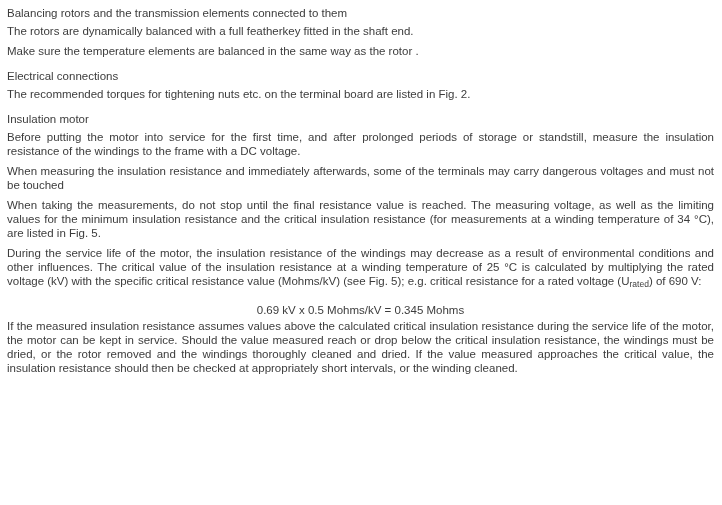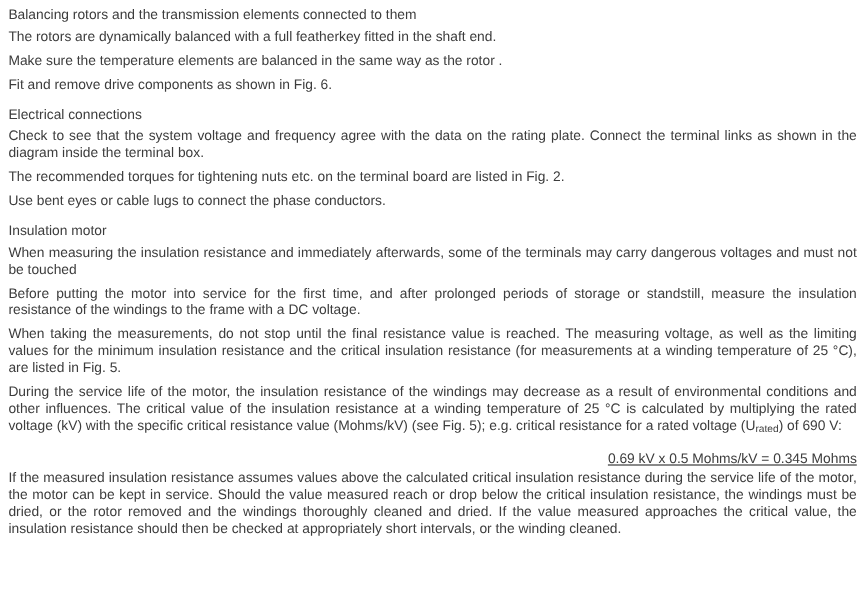--- a/index.html
+++ b/index.html
@@ -30,22 +30,21 @@
   section.gap-above {
     margin-top: 11px;
   }
   p.heading {
     margin-bottom: 4px;
     text-align: left;
   }
   p.formula {
     margin-top: 12px;
     margin-bottom: 2px;
-    text-align: right;
-    text-decoration: underline;
+    text-align: center;
   }
   .sub {
     font-size: 8.5px;
     vertical-align: -2px;
     letter-spacing: 0;
   }
   .pe-icon {
     display: inline-block;
     width: 12px;
     height: 12px;
@@ -60,33 +59,30 @@
 </style>
 </head>
 <body>
 
 <div class="page">
 
   <section>
     <p class="heading">Balancing rotors and the transmission elements connected to them</p>
     <p class="left">The rotors are dynamically balanced with a full featherkey fitted in the shaft end.</p>
     <p class="left">Make sure the temperature elements are balanced in the same way as the rotor .</p>
-    <p class="left">Fit and remove drive components as shown in Fig. 6.</p>
   </section>
 
   <section class="gap-above">
     <p class="heading">Electrical connections</p>
-    <p>Check to see that the system voltage and frequency agree with the data on the rating plate. Connect the terminal links as shown in the diagram inside the terminal box.</p>
     <p class="left">The recommended torques for tightening nuts etc. on the terminal board are listed in Fig. 2.</p>
-    <p class="left">Use bent eyes or cable lugs to connect the phase conductors.</p>
   </section>
 
   <section class="gap-above">
     <p class="heading">Insulation motor</p>
+    <p>Before putting the motor into service for the first time, and after prolonged periods of storage or standstill, measure the insulation resistance of the windings to the frame with a DC voltage.</p>
     <p>When measuring the insulation resistance and immediately afterwards, some of the terminals may carry dangerous voltages and must not be touched</p>
-    <p>Before putting the motor into service for the first time, and after prolonged periods of storage or standstill, measure the insulation resistance of the windings to the frame with a DC voltage.</p>
-    <p>When taking the measurements, do not stop until the final resistance value is reached.  The measuring voltage, as well as the limiting values for the minimum insulation resistance and the critical insulation resistance (for measurements at a winding temperature of 25 °C), are listed in Fig. 5.</p>
+    <p>When taking the measurements, do not stop until the final resistance value is reached.  The measuring voltage, as well as the limiting values for the minimum insulation resistance and the critical insulation resistance (for measurements at a winding temperature of 34 °C), are listed in Fig. 5.</p>
     <p><span>During the service life of the motor, the insulation resistance of the windings may decrease as a result of environmental conditions and other influences. The critical value of the insulation resistance at a winding temperature of 25 °C is calculated by multiplying the rated voltage (kV) with the specific critical resistance value (Mohms/kV) (see Fig. 5); e.g. critical resistance for a rated voltage (U</span><span class="sub">rated</span><span>) of 690 V:</span></p>
     <p class="formula">0.69 kV x 0.5 Mohms/kV = 0.345 Mohms</p>
     <p>If the measured insulation resistance assumes values above the calculated critical insulation resistance during the service life of the motor, the motor can be kept in service. Should the value measured reach or drop below the critical insulation resistance, the windings must be dried, or the rotor removed and the windings thoroughly cleaned and dried. If the value measured approaches the critical value, the insulation resistance should then be checked at appropriately short intervals, or the winding cleaned.</p>
   </section>
 
 </div>
 
 </body></html>

